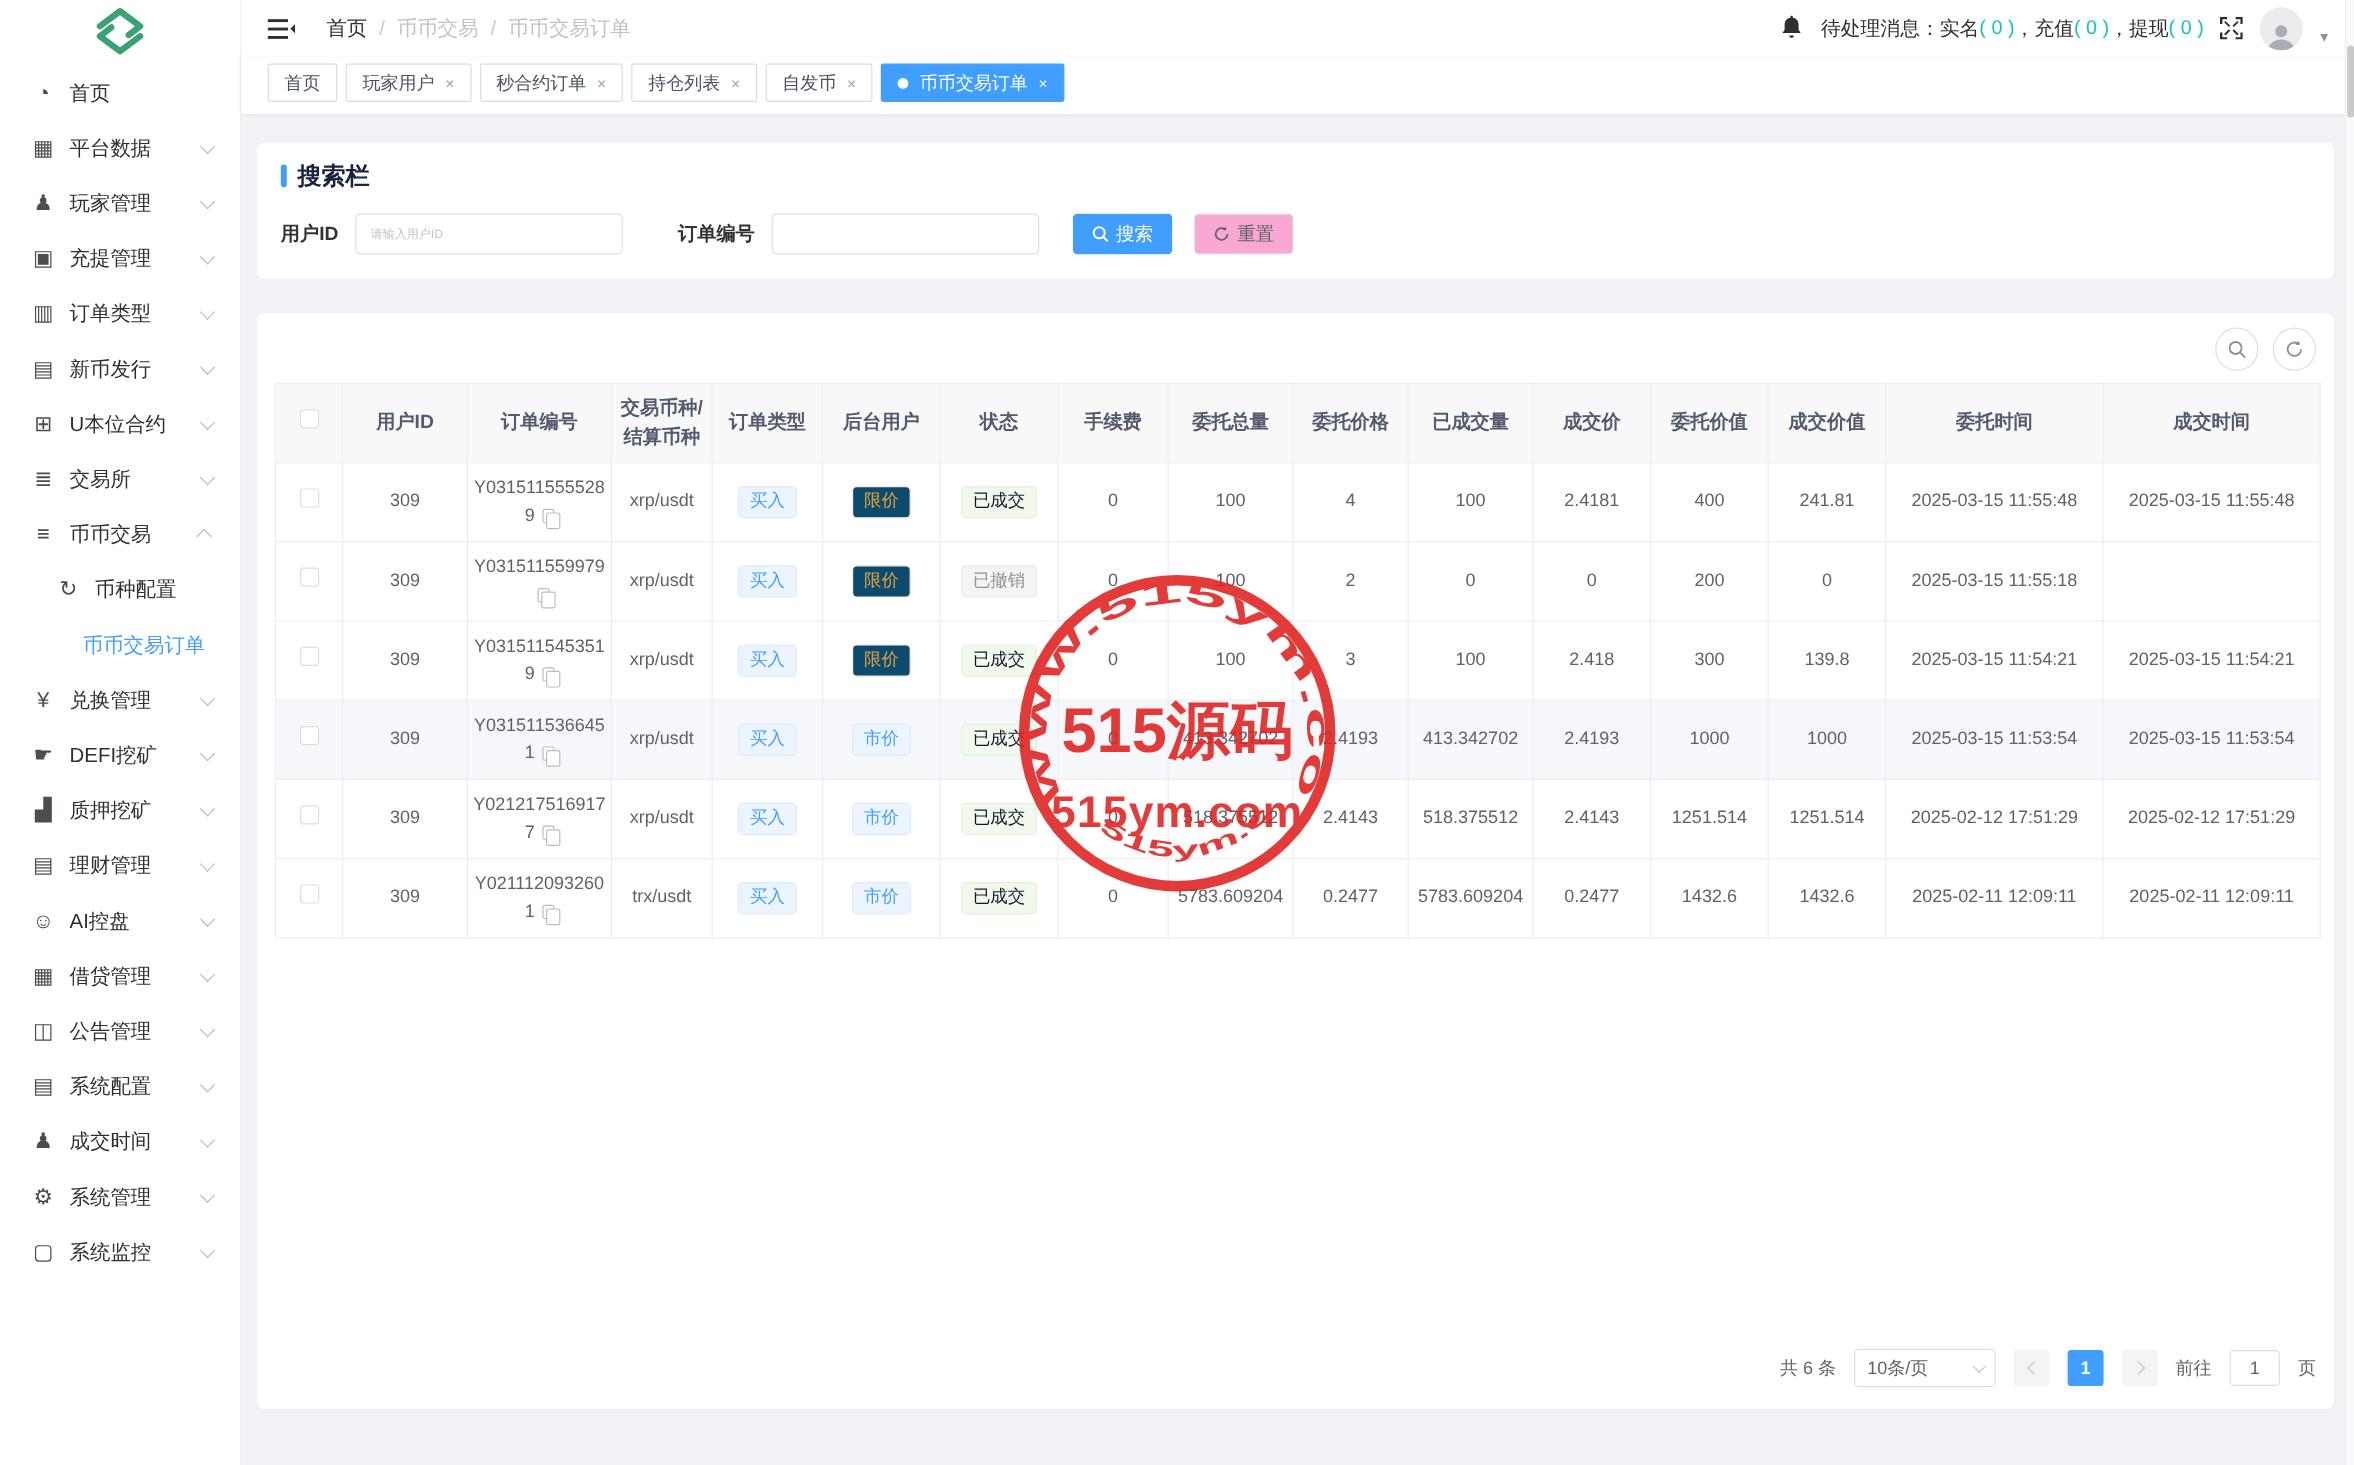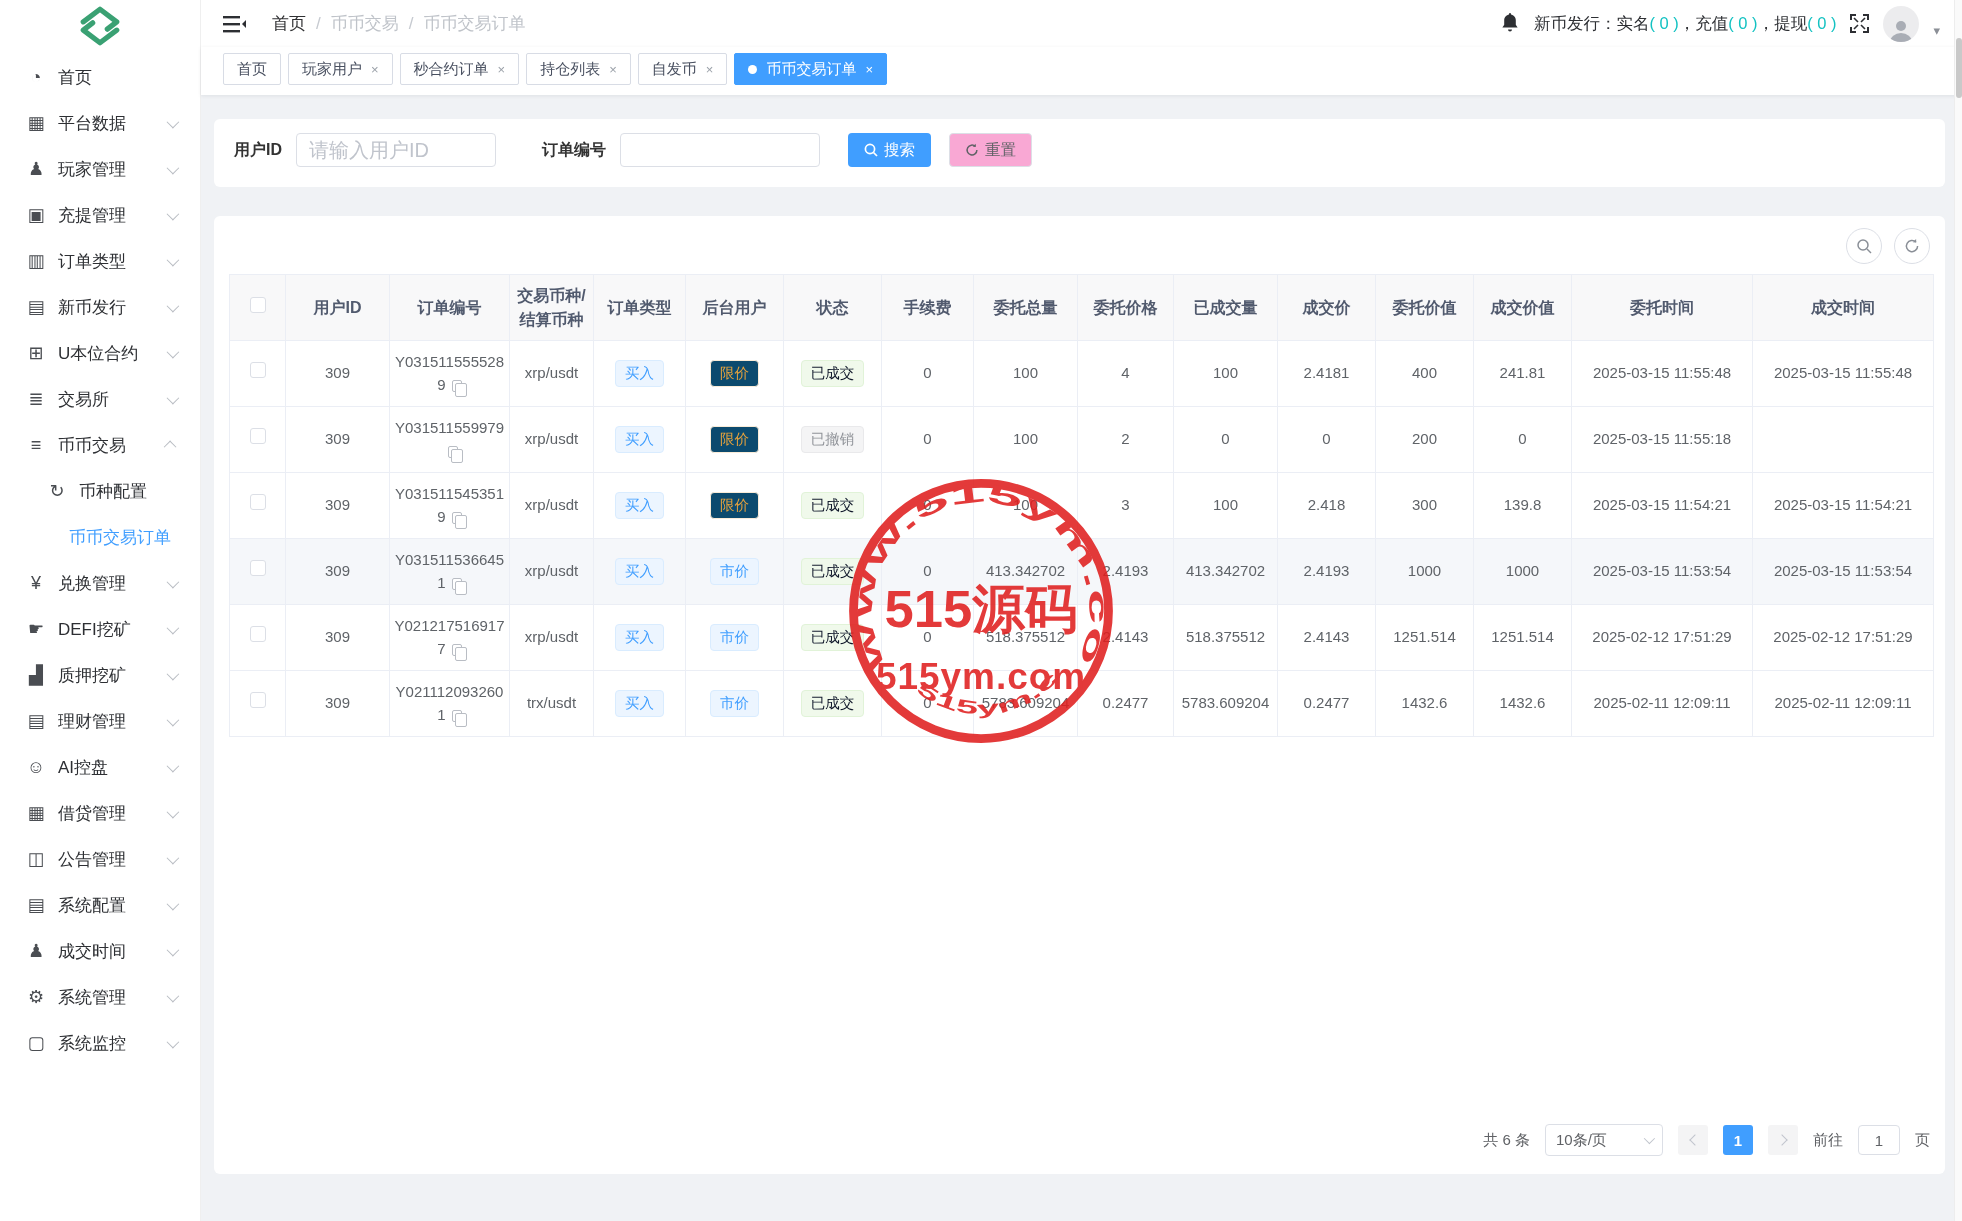--- a/index.html
+++ b/index.html
@@ -44,21 +44,21 @@
   .tab .dot { width:9px; height:9px; background:#fff; border-radius:50%; margin-right:9px; }
 
   
   .content { flex:1; padding:24px 17px 47px 13px; display:flex; flex-direction:column; overflow:hidden; }
   .card { background:#fff; border-radius:6px; }
   .search-card { padding:14px 20px 20px; margin-bottom:29px; flex:0 0 auto; }
   .sc-title { display:flex; align-items:center; font-size:20px; font-weight:bold; color:#17233d; margin-bottom:18px; }
   .sc-bar { width:5px; height:19px; background:#409eff; border-radius:2px; margin-right:9px; }
   .form-row { display:flex; align-items:center; }
   .f-label { font-size:16px; font-weight:bold; color:#333; margin-right:14px; }
-  .f-input { width:200px; height:34px; border:1px solid #dcdfe6; border-radius:4px; padding:0 12px; font-size:20px; color:#606266; outline:none; font-family:inherit; }
+  .f-input { width:223px; height:34px; border:1px solid #dcdfe6; border-radius:4px; padding:0 12px; font-size:10px; color:#606266; outline:none; font-family:inherit; }
   .f-input::placeholder { color:#c0c4cc; }
   .gap40 { width:46px; }
   .btn { height:34px; border-radius:4px; display:inline-flex; align-items:center; justify-content:center; font-size:15.5px; cursor:pointer; padding:0 15px; border:1px solid transparent; gap:6px; }
   .btn-primary { background:#409eff; color:#fff; margin-left:28px; }
   .btn-plain { background:#f9a8d4; color:#606266; border-color:#dcdfe6; margin-left:18px; }
 
   .table-card { flex:1; padding:12px 15px 18px; display:flex; flex-direction:column; min-height:0; }
   .tools { display:flex; justify-content:flex-end; gap:12px; margin-bottom:10px; flex:0 0 auto; }
   .tool-btn { width:36px; height:36px; border-radius:50%; border:1px solid #dcdfe6; background:#fff; display:flex; align-items:center; justify-content:center; cursor:pointer; }
 
@@ -237,21 +237,21 @@
 
       <div class="nav-right">
         <span style="display:flex;">
           <svg width="20" height="21" viewBox="0 0 20 21">
             <path d="M10 1.5c-3.3 0-5.8 2.5-5.8 5.8v4.4L2.4 14.6h15.2l-1.8-2.9V7.3c0-3.3-2.5-5.8-5.8-5.8z" fill="#2d2f33"></path>
             <path d="M8 16.6a2 2 0 0 0 4 0z" fill="#2d2f33"></path>
             <rect x="9" y="0" width="2" height="2.4" rx="1" fill="#2d2f33"></rect>
           </svg>
         </span>
         <span class="notif" id="notif">
-            <span>新币发行：</span>
+            <span>待处理消息：</span>
             <span>实名</span>
             <span class="cnt">( 0 )</span>
             <span>，</span>
             <span>充值</span>
             <span class="cnt">( 0 )</span>
             <span>，</span>
             <span>提现</span>
             <span class="cnt">( 0 )</span>
           </span>
         <span style="display:flex;">
@@ -298,20 +298,24 @@
         <div class="tab active">
           <span class="dot"></span>
           <span class="tlb">币币交易订单</span>
           <span class="tx">×</span>
         </div>
       </div>
 
     <div class="content">
 
       <section class="card search-card">
+        <div class="sc-title">
+          <span class="sc-bar"></span>
+          <span>搜索栏</span>
+        </div>
         <div class="form-row">
           <span class="f-label">用户ID</span>
           <input class="f-input" placeholder="请输入用户ID" style="">
           <span class="gap40"></span>
           <span class="f-label">订单编号</span>
           <input class="f-input" value="" style="">
           <button class="btn btn-primary">
             <svg width="14" height="14" viewBox="0 0 14 14">
               <circle cx="6" cy="6" r="4.6" fill="none" stroke="#fff" stroke-width="1.7"></circle>
               <path d="M9.5 9.5 L13 13" stroke="#fff" stroke-width="1.7"></path>

